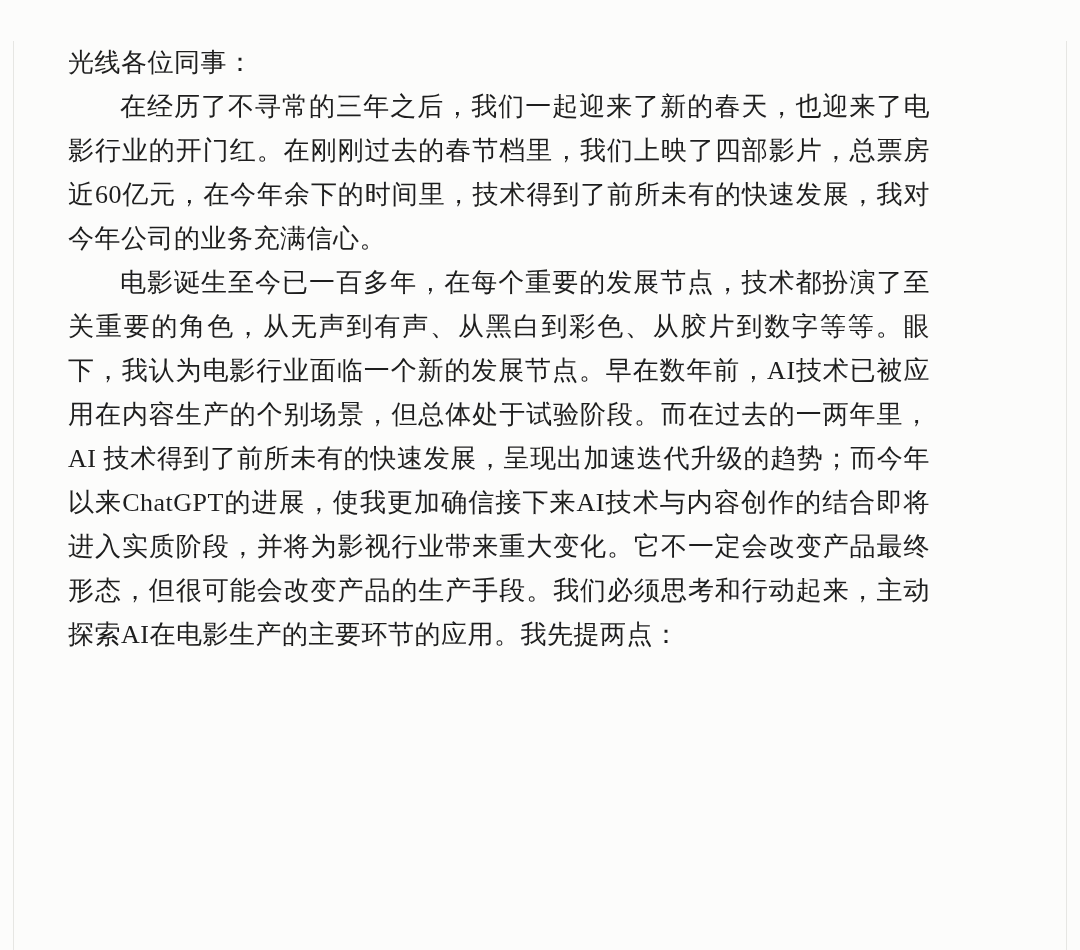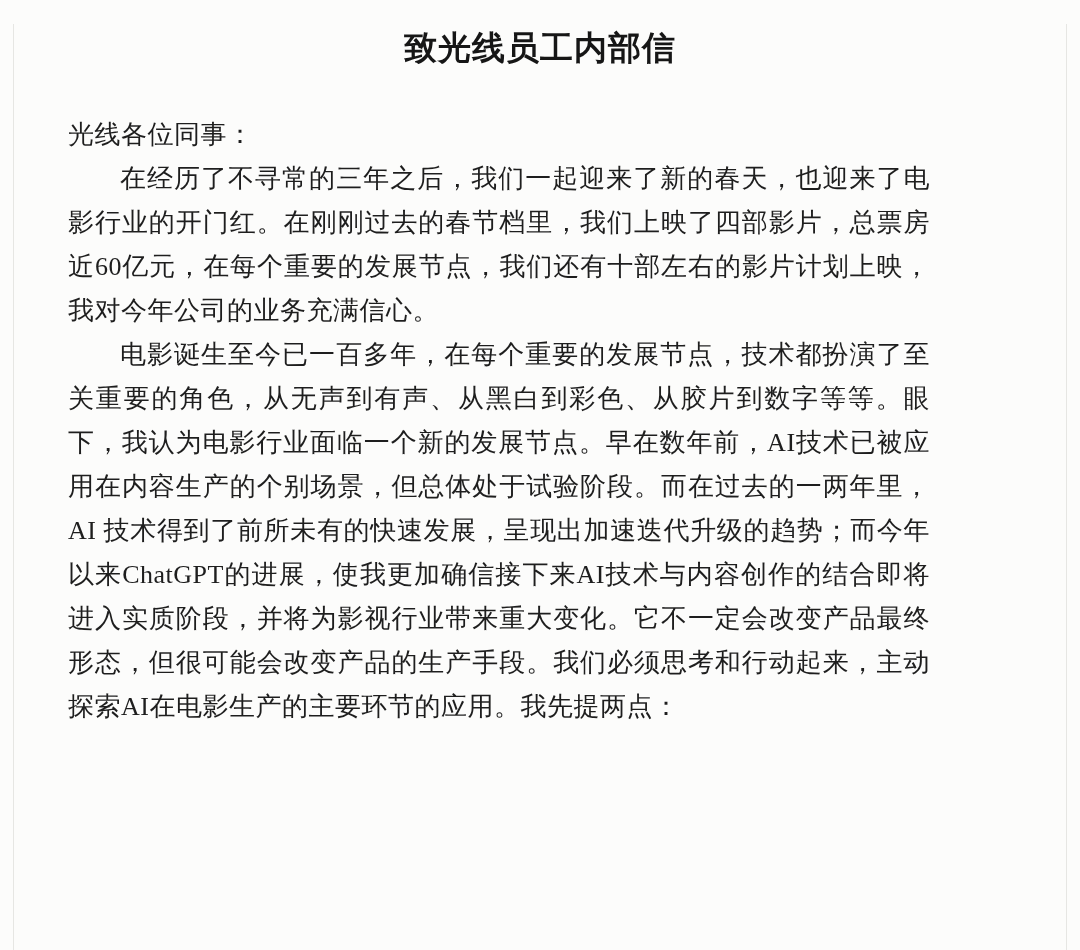--- a/index.html
+++ b/index.html
@@ -57,20 +57,19 @@
     text-indent: 2em;
   }
 </style>
 </head>
 <body>
 
 <div class="page">
   <div class="edge edge-left"></div>
   <div class="edge edge-right"></div>
 
-  <h1 class="title">致光线员工内部信</h1>
 
   <div class="letter-body">
     <p class="salutation">光线各位同事：</p>
-    <p class="para">在经历了不寻常的三年之后，我们一起迎来了新的春天，也迎来了电影行业的开门红。在刚刚过去的春节档里，我们上映了四部影片，总票房近60亿元，在每个重要的发展节点，我们还有十部左右的影片计划上映，我对今年公司的业务充满信心。</p>
+    <p class="para">在经历了不寻常的三年之后，我们一起迎来了新的春天，也迎来了电影行业的开门红。在刚刚过去的春节档里，我们上映了四部影片，总票房近60亿元，在今年余下的时间里，技术得到了前所未有的快速发展，我对今年公司的业务充满信心。</p>
     <p class="para">电影诞生至今已一百多年，在每个重要的发展节点，技术都扮演了至关重要的角色，从无声到有声、从黑白到彩色、从胶片到数字等等。眼下，我认为电影行业面临一个新的发展节点。早在数年前，AI技术已被应用在内容生产的个别场景，但总体处于试验阶段。而在过去的一两年里，AI 技术得到了前所未有的快速发展，呈现出加速迭代升级的趋势；而今年以来ChatGPT的进展，使我更加确信接下来AI技术与内容创作的结合即将进入实质阶段，并将为影视行业带来重大变化。它不一定会改变产品最终形态，但很可能会改变产品的生产手段。我们必须思考和行动起来，主动探索AI在电影生产的主要环节的应用。我先提两点：</p>
   </div>
 </div>
 
 </body></html>

